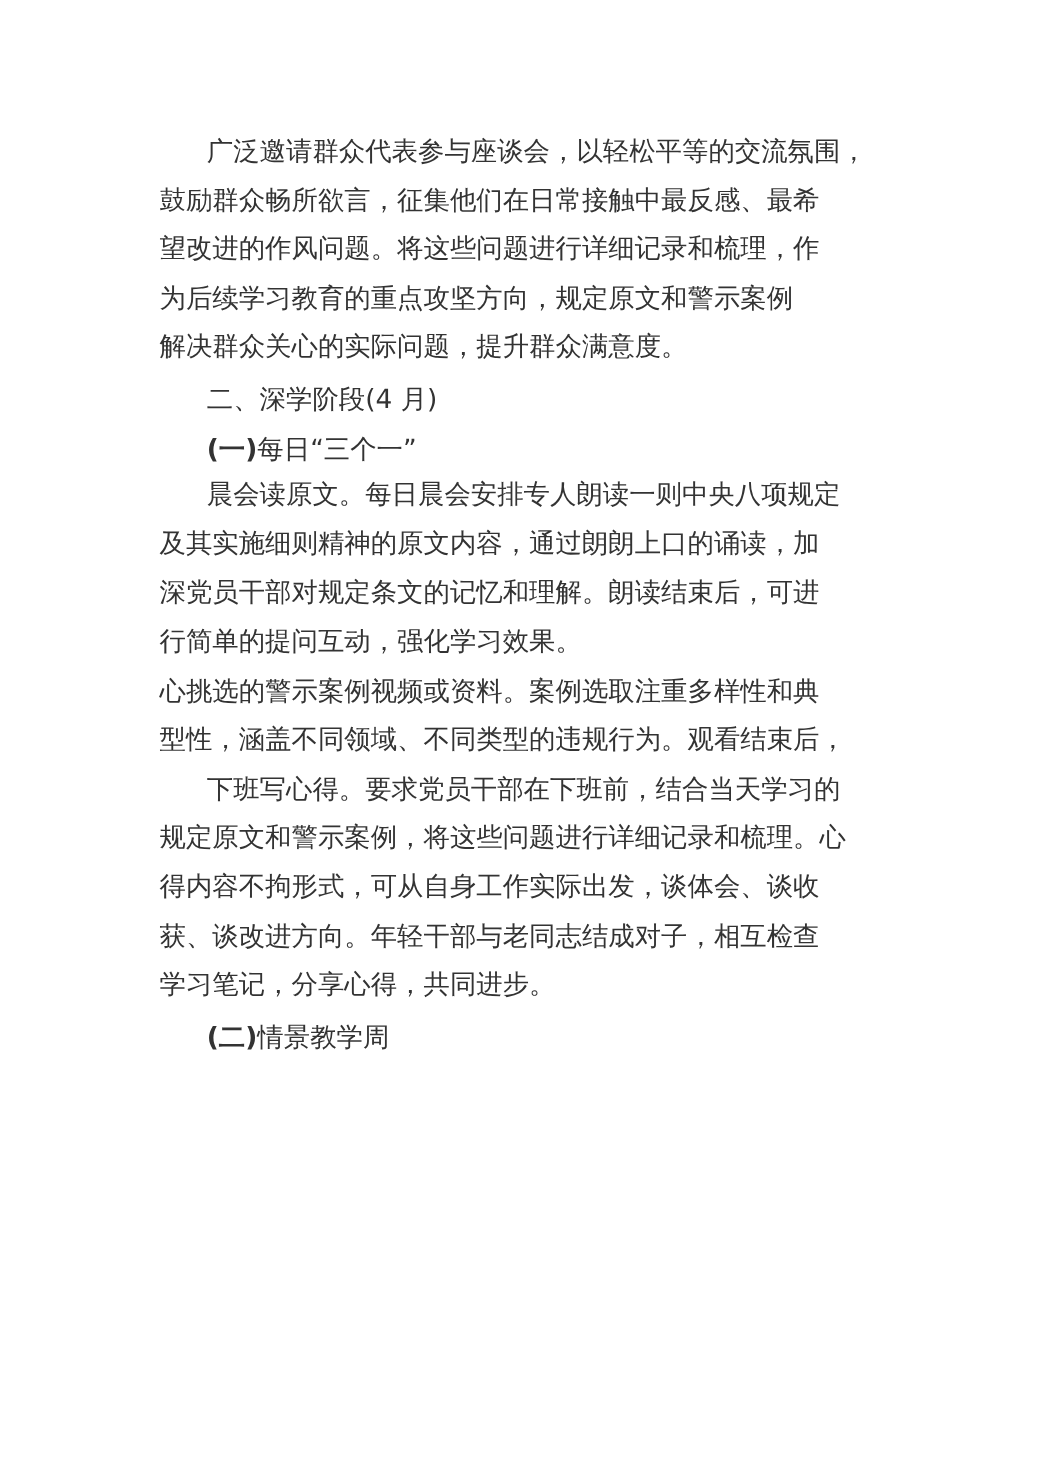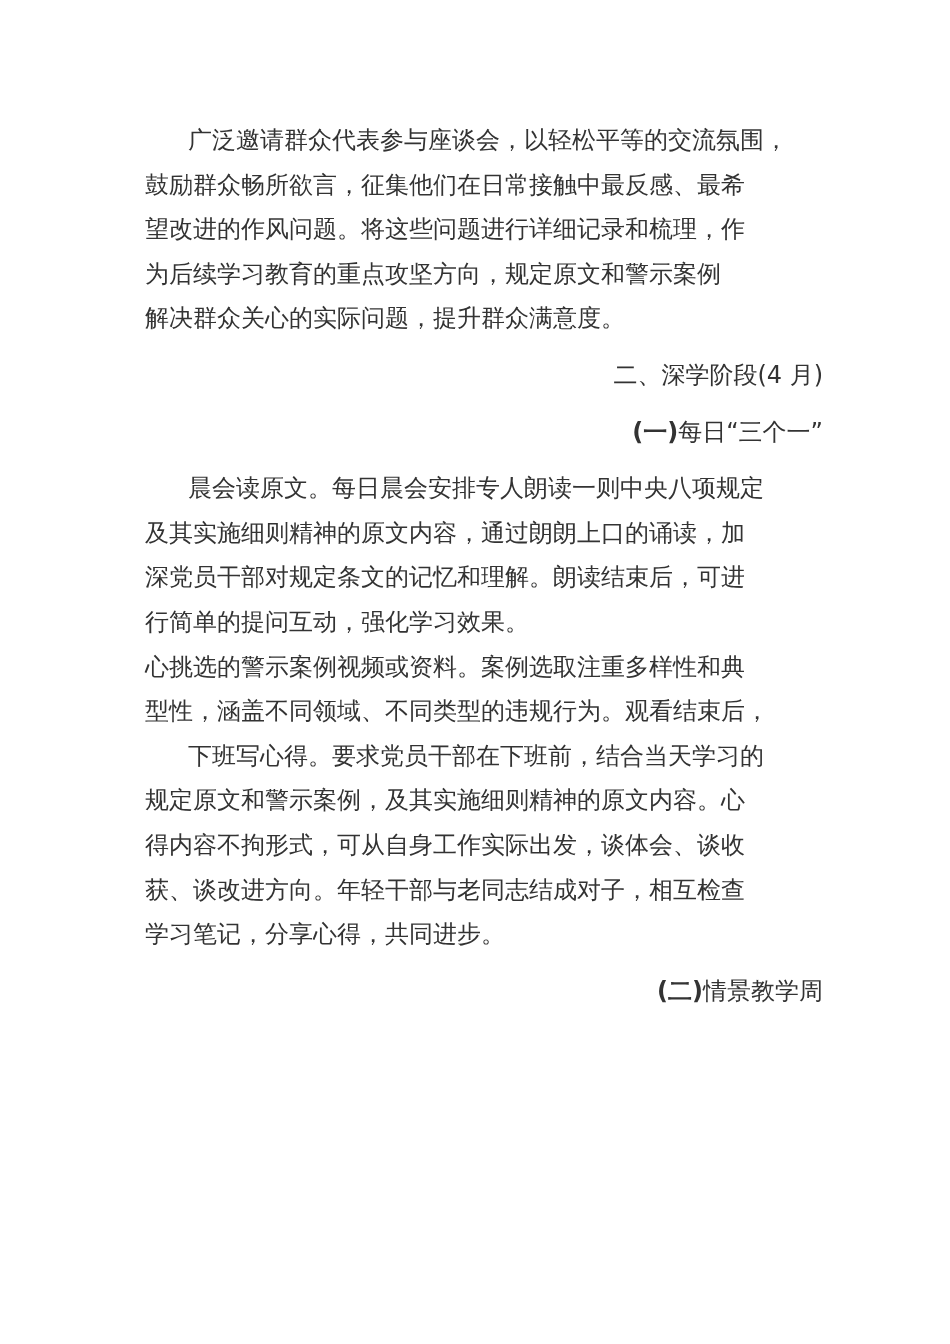--- a/index.html
+++ b/index.html
@@ -7,23 +7,23 @@
     .page {
       position: absolute;
       left: 145px;
       top: 118px;
       width: 690px;
       font-family: "DejaVu Sans", "Liberation Sans", sans-serif;
       font-size: 24px;
       line-height: 44.6px;
       color: #333333;
     }
-    .line { display: block; white-space: nowrap; }
+    .line { display: block; white-space: nowrap; font-family: Liberation Mono, monospace; }
     .line.first { padding-left: 43px; }
-    .heading { margin: 12px; padding-left: 43px; white-space: nowrap; text-align: right; }
+    .heading { margin: 0; padding-left: 43px; white-space: nowrap; }
     .heading.bold-paren .paren { font-weight: bold; }
   </style>
 </head>
 <body>
 
 <div class="page">
 
   <div class="para-block">
     <span class="line first">广泛邀请群众代表参与座谈会，以轻松平等的交流氛围，</span>
     <span class="line">鼓励群众畅所欲言，征集他们在日常接触中最反感、最希</span>
@@ -45,21 +45,21 @@
     <span class="line">行简单的提问互动，强化学习效果。</span>
   </div>
 
   <div class="para-block">
     <span class="line">心挑选的警示案例视频或资料。案例选取注重多样性和典</span>
     <span class="line">型性，涵盖不同领域、不同类型的违规行为。观看结束后，</span>
   </div>
 
   <div class="para-block">
     <span class="line first">下班写心得。要求党员干部在下班前，结合当天学习的</span>
-    <span class="line">规定原文和警示案例，及其实施细则精神的原文内容。心</span>
+    <span class="line">规定原文和警示案例，将这些问题进行详细记录和梳理。心</span>
     <span class="line">得内容不拘形式，可从自身工作实际出发，谈体会、谈收</span>
     <span class="line">获、谈改进方向。年轻干部与老同志结成对子，相互检查</span>
     <span class="line">学习笔记，分享心得，共同进步。</span>
   </div>
 
   <div class="heading bold-paren">
     <span class="paren">(二)</span><span>情景教学周</span>
   </div>
 
 </div>

